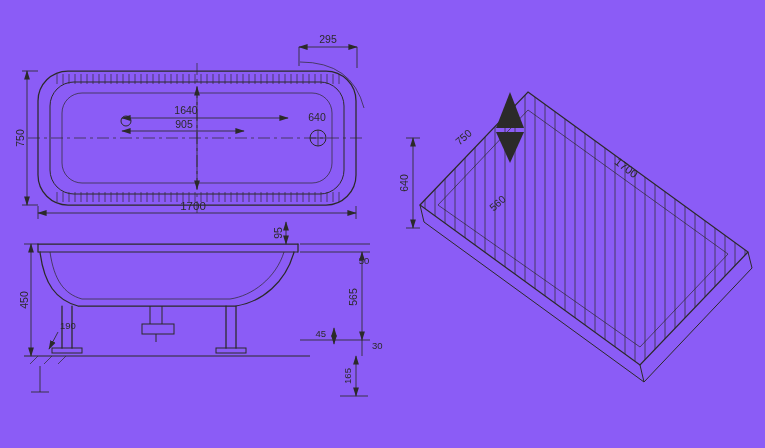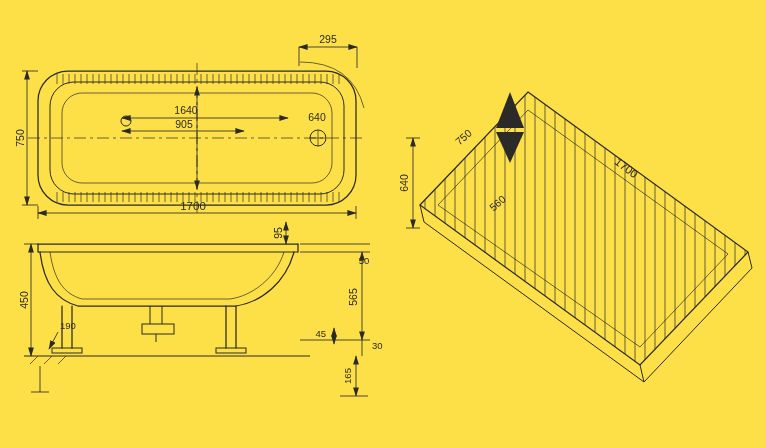--- a/index.html
+++ b/index.html
@@ -1,16 +1,16 @@
 <!DOCTYPE html>
 <html><head>
 <meta charset="utf-8">
 <style>
   html,body{margin:0;padding:0;background:#ffffff;}
-  .stage{position:relative;width:765px;height:448px;background:#fde047;overflow:hidden;}
+  .stage{position:relative;width:765px;height:448px;background:#8b5cf6;overflow:hidden;}
   svg{display:block;}
   .main{stroke:#2b2a29;stroke-width:1.25;fill:none;stroke-linecap:round;}
   .mid{stroke:#2b2a29;stroke-width:1;fill:none;}
   .dim{stroke:#2b2a29;stroke-width:0.85;fill:none;}
   .thin{stroke:#2b2a29;stroke-width:0.7;fill:none;}
   .cl{stroke:#2b2a29;stroke-width:0.7;fill:none;stroke-dasharray:12 4 3 4;}
   .fillc{fill:#2b2a29;stroke:none;}
   text{fill:#2b2a29;font-family:"Liberation Sans","DejaVu Sans",sans-serif;font-size:10.5px;}
   text.big{font-size:11.5px;}
   text.sm{font-size:9.5px;}

